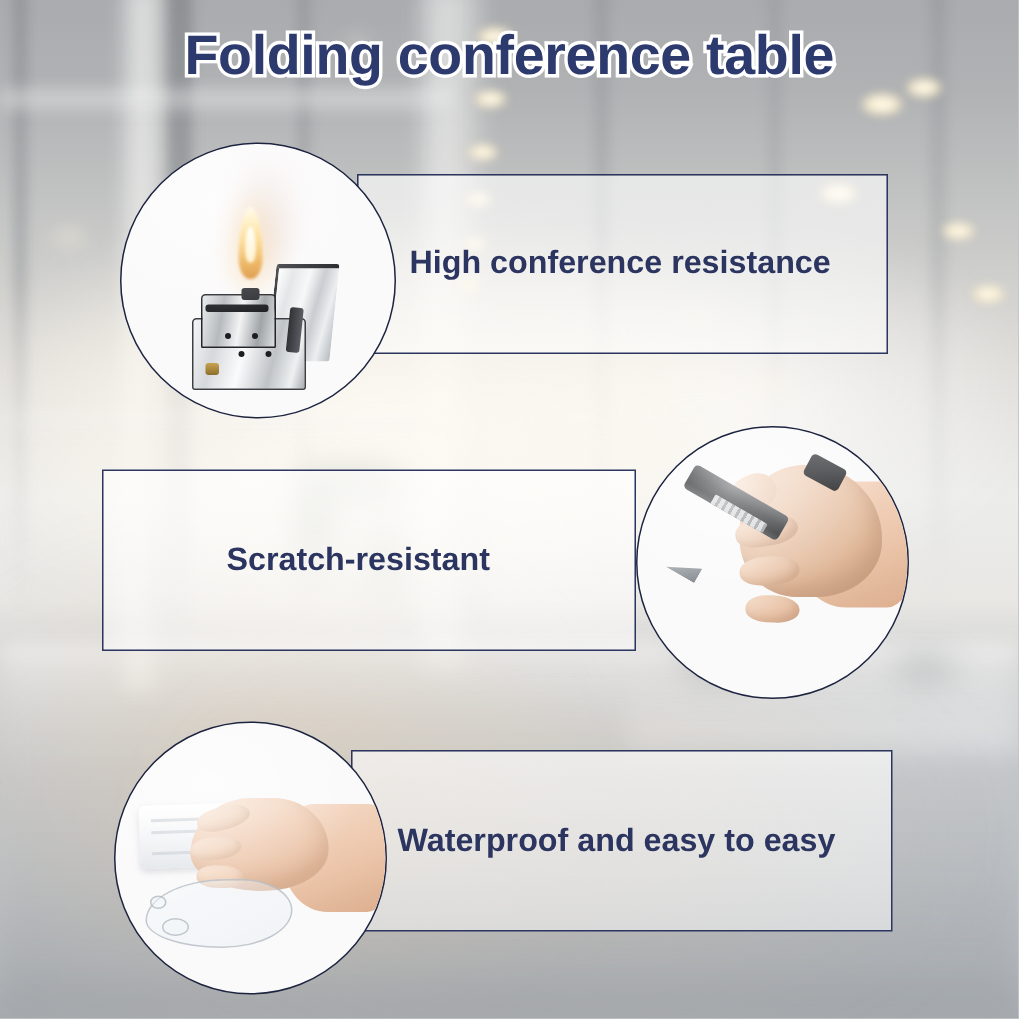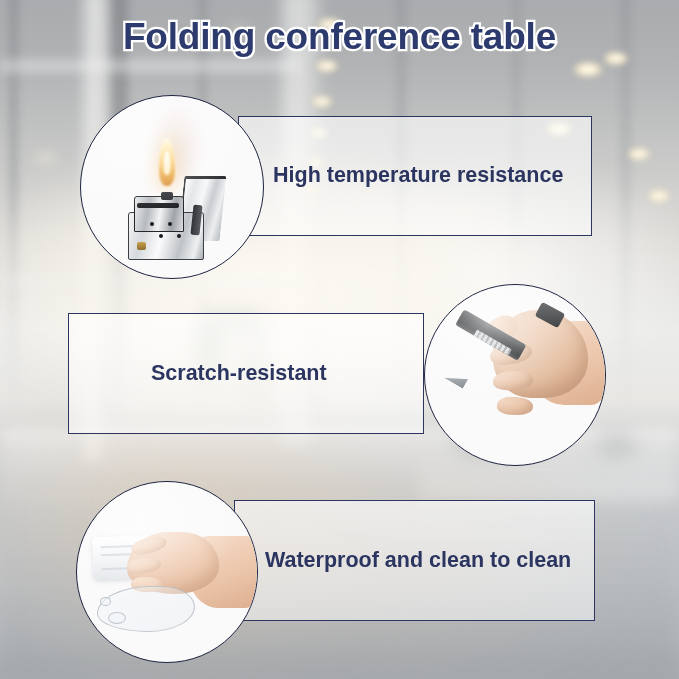--- a/index.html
+++ b/index.html
@@ -431,21 +431,21 @@
     <div class="spot-soft" style="left:34px; top:152px; width:24px; height:12px; opacity:.7;"></div>
     <div class="spot-soft" style="left:228px; top:24px; width:20px; height:11px; opacity:.55;"></div>
     <div class="spot-soft" style="left:452px; top:206px; width:26px; height:13px; opacity:.65;"></div>
     <div class="spot-soft" style="left:506px; top:250px; width:22px; height:12px; opacity:.5;"></div>
   </div>
 
   <div class="title">Folding conference table</div>
 
   <div class="feature-row">
     <div class="text-box" style="left:238px; top:116px; width:354px; height:120px; padding-left:34px;">
-      <span class="label">High temperature resistance</span>
+      <span class="label">High conference resistance</span>
     </div>
 
     <div class="photo-circle" style="left:80px; top:95px; width:184px; height:184px;">
       <div class="inner">
         <div class="lighter-halo"></div>
         <div class="flame"></div>
         <div class="flame-core"></div>
         <div class="lighter-lid"></div>
         <div class="lighter-body"></div>
         <div class="lighter-insert"></div>
@@ -479,21 +479,21 @@
         <div class="cutter-track"></div>
         <div class="cutter-blade"></div>
         <div class="cutter-clip"></div>
         <div class="circle-shine"></div>
       </div>
     </div>
   </div>
 
   <div class="feature-row">
     <div class="text-box" style="left:234px; top:500px; width:361px; height:121px; padding-left:30px;">
-      <span class="label">Waterproof and clean to clean</span>
+      <span class="label">Waterproof and easy to easy</span>
     </div>
 
     <div class="photo-circle" style="left:76px; top:481px; width:182px; height:182px;">
       <div class="inner">
         <div class="cloth">
           <div class="cloth-fold" style="top:9px;"></div>
           <div class="cloth-fold" style="top:17px;"></div>
           <div class="cloth-fold" style="top:31px;"></div>
         </div>
         <div class="arm3"></div>

